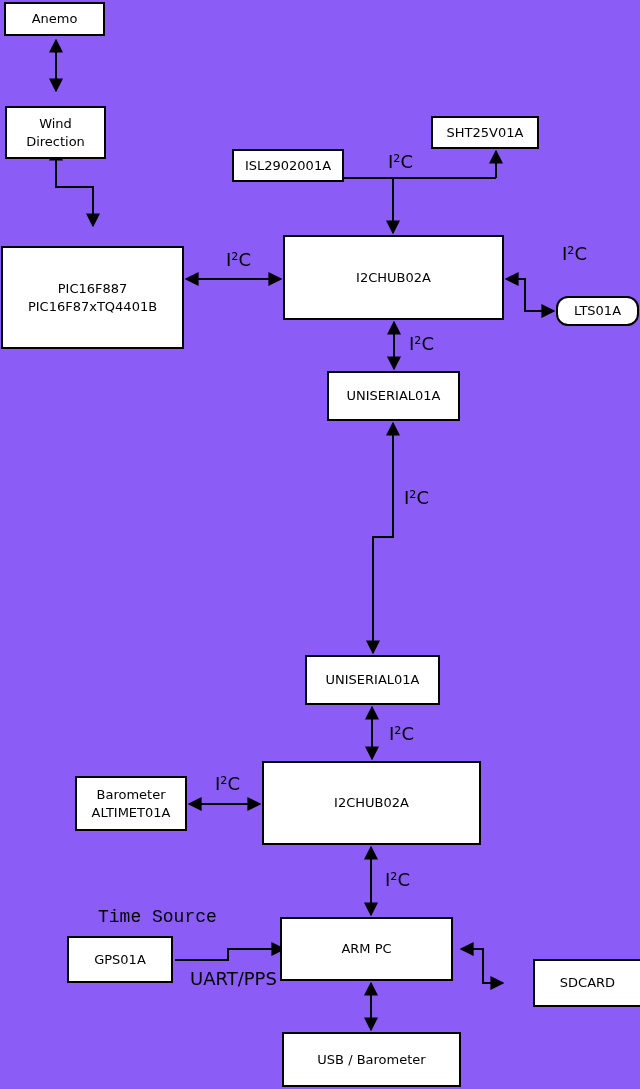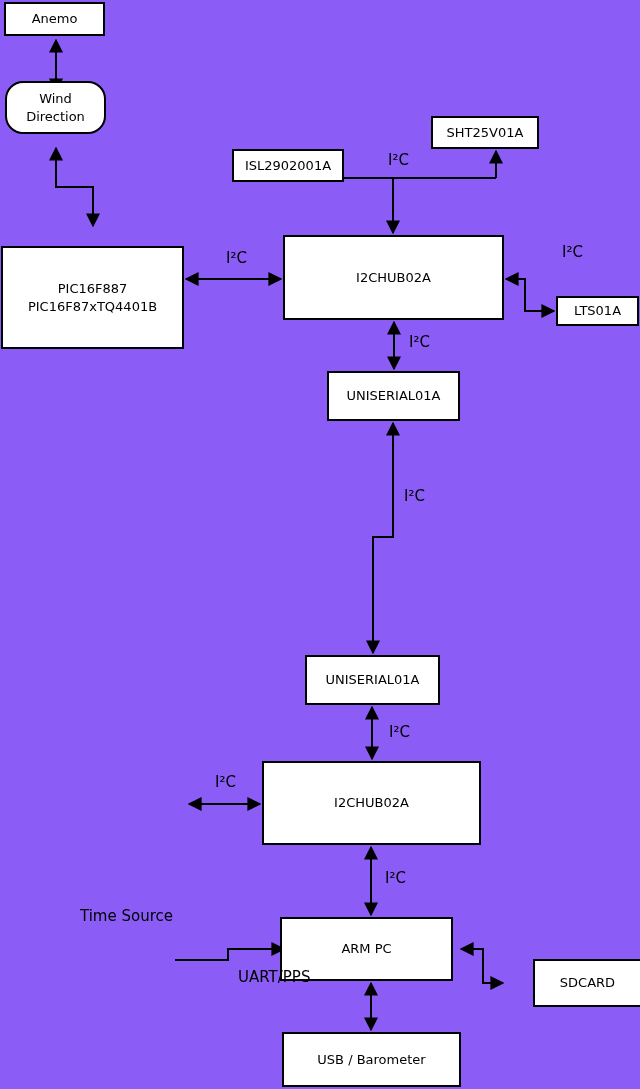--- a/index.html
+++ b/index.html
@@ -20,51 +20,51 @@
     align-items:center;
     justify-content:center;
     text-align:center;
     font-size:13px;
     color:#000000;
     white-space:pre-line;
     line-height:1.35;
   }
   .lbl{
     position:absolute;
-    font-size:15px;
+    font-size:18px;
     color:#000000;
     white-space:nowrap;
   }
   
   #n-anemo      {left:4px;   top:2px;    width:101px; height:34px;}
-  #n-wind       {left:5px;   top:81px;   width:101px; height:53px;border-radius:18px;}
+  #n-wind       {left:5px;   top:106px;   width:101px; height:53px;}
   #n-pic        {left:1px;   top:228px;  width:183px; height:103px;margin-top:18px;}
   #n-isl        {left:232px; top:117px;  width:112px; height:33px;margin-top:32px;}
   #n-sht        {left:431px; top:116px;  width:108px; height:33px;}
   #n-hub1       {left:283px; top:235px;  width:221px; height:85px;}
-  #n-lts        {left:556px; top:296px;  width:83px;  height:30px;}
+  #n-lts        {left:556px; top:296px;  width:83px;  height:30px;border-radius:12px;}
   #n-uniserial1 {left:327px; top:371px;  width:133px; height:50px;}
   #n-uniserial2 {left:305px; top:655px;  width:135px; height:50px;}
   #n-barometer  {left:75px;  top:776px;  width:112px; height:55px;}
   #n-hub2       {left:262px; top:761px;  width:219px; height:84px;}
   #n-gps        {left:67px;  top:936px;  width:106px; height:47px;}
   #n-armpc      {left:280px; top:917px;  width:173px; height:64px;}
   #n-sdcard     {left:533px; top:959px;  width:109px; height:48px;}
   #n-usb        {left:282px; top:1032px; width:179px; height:55px;}
   
   #l-i2c-sensors   {left:388px; top:151px;}
   #l-i2c-pic-hub1  {left:226px; top:249px;}
   #l-i2c-hub1-lts  {left:562px; top:243px;}
   #l-i2c-hub1-uni1 {left:409px; top:333px;}
   #l-i2c-long      {left:404px; top:487px;}
   #l-i2c-uni2-hub2 {left:389px; top:723px;}
   #l-i2c-baro      {left:215px; top:773px;}
   #l-i2c-hub2-arm  {left:385px; top:869px;}
-  #l-time-source   {left:80px;  top:907px;}
-  #l-uart-pps      {left:190px; top:968px;margin-left:48px;}
+  #l-time-source   {left:98px;  top:907px;font-family:Liberation Mono, monospace;}
+  #l-uart-pps      {left:190px; top:968px;}
 </style>
 </head>
 <body>
 
 <div id="canvas">
 
   <svg id="edges" viewBox="0 0 640 1089" xmlns="http://www.w3.org/2000/svg">
     <defs>
       <marker id="arr" viewBox="0 0 10 10" refX="9" refY="5" markerWidth="7" markerHeight="7" orient="auto-start-reverse">
         <path d="M0,0 L10,5 L0,10 z" fill="#000000"></path>
@@ -94,21 +94,24 @@
   <div class="node" id="n-wind">Wind
 Direction</div>
   <div class="node" id="n-pic">PIC16F887
 PIC16F87xTQ4401B</div>
   <div class="node" id="n-isl">ISL2902001A</div>
   <div class="node" id="n-sht">SHT25V01A</div>
   <div class="node" id="n-hub1">I2CHUB02A</div>
   <div class="node" id="n-lts">LTS01A</div>
   <div class="node" id="n-uniserial1">UNISERIAL01A</div>
   <div class="node" id="n-uniserial2">UNISERIAL01A</div>
+  <div class="node" id="n-barometer">Barometer
+ALTIMET01A</div>
   <div class="node" id="n-hub2">I2CHUB02A</div>
+  <div class="node" id="n-gps">GPS01A</div>
   <div class="node" id="n-armpc">ARM PC</div>
   <div class="node" id="n-sdcard">SDCARD</div>
   <div class="node" id="n-usb">USB / Barometer</div>
 
   <span class="lbl" id="l-i2c-sensors">I²C</span>
   <span class="lbl" id="l-i2c-pic-hub1">I²C</span>
   <span class="lbl" id="l-i2c-hub1-lts">I²C</span>
   <span class="lbl" id="l-i2c-hub1-uni1">I²C</span>
   <span class="lbl" id="l-i2c-long">I²C</span>
   <span class="lbl" id="l-i2c-uni2-hub2">I²C</span>

